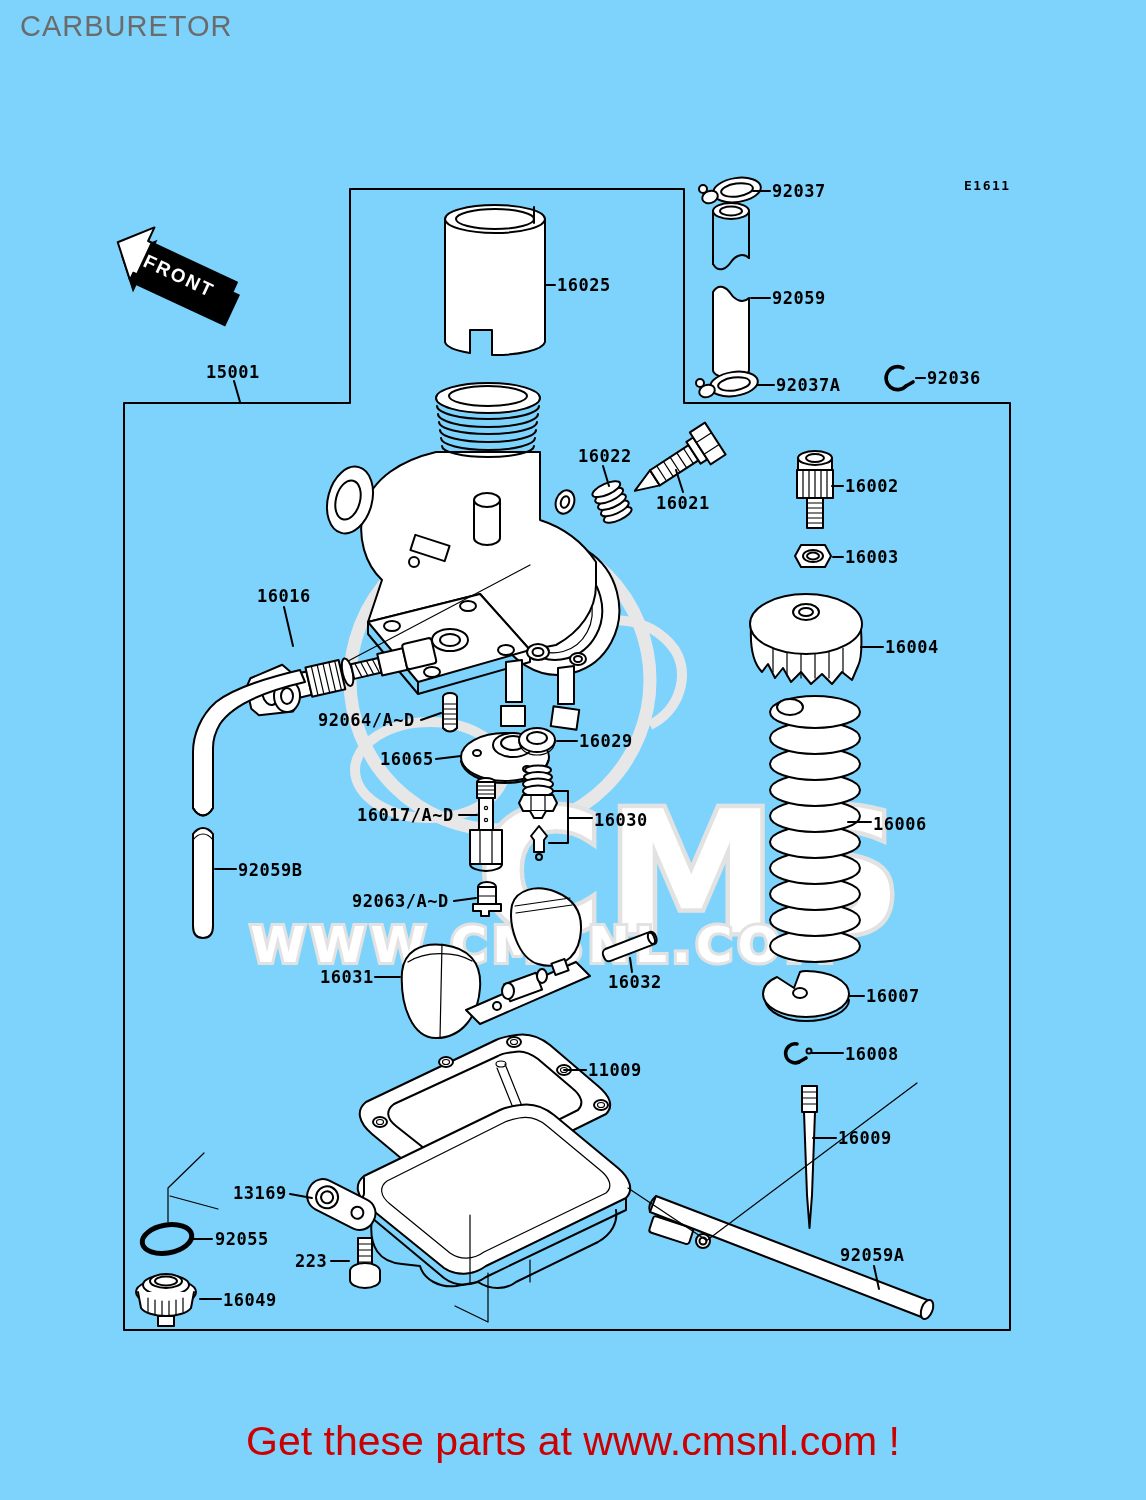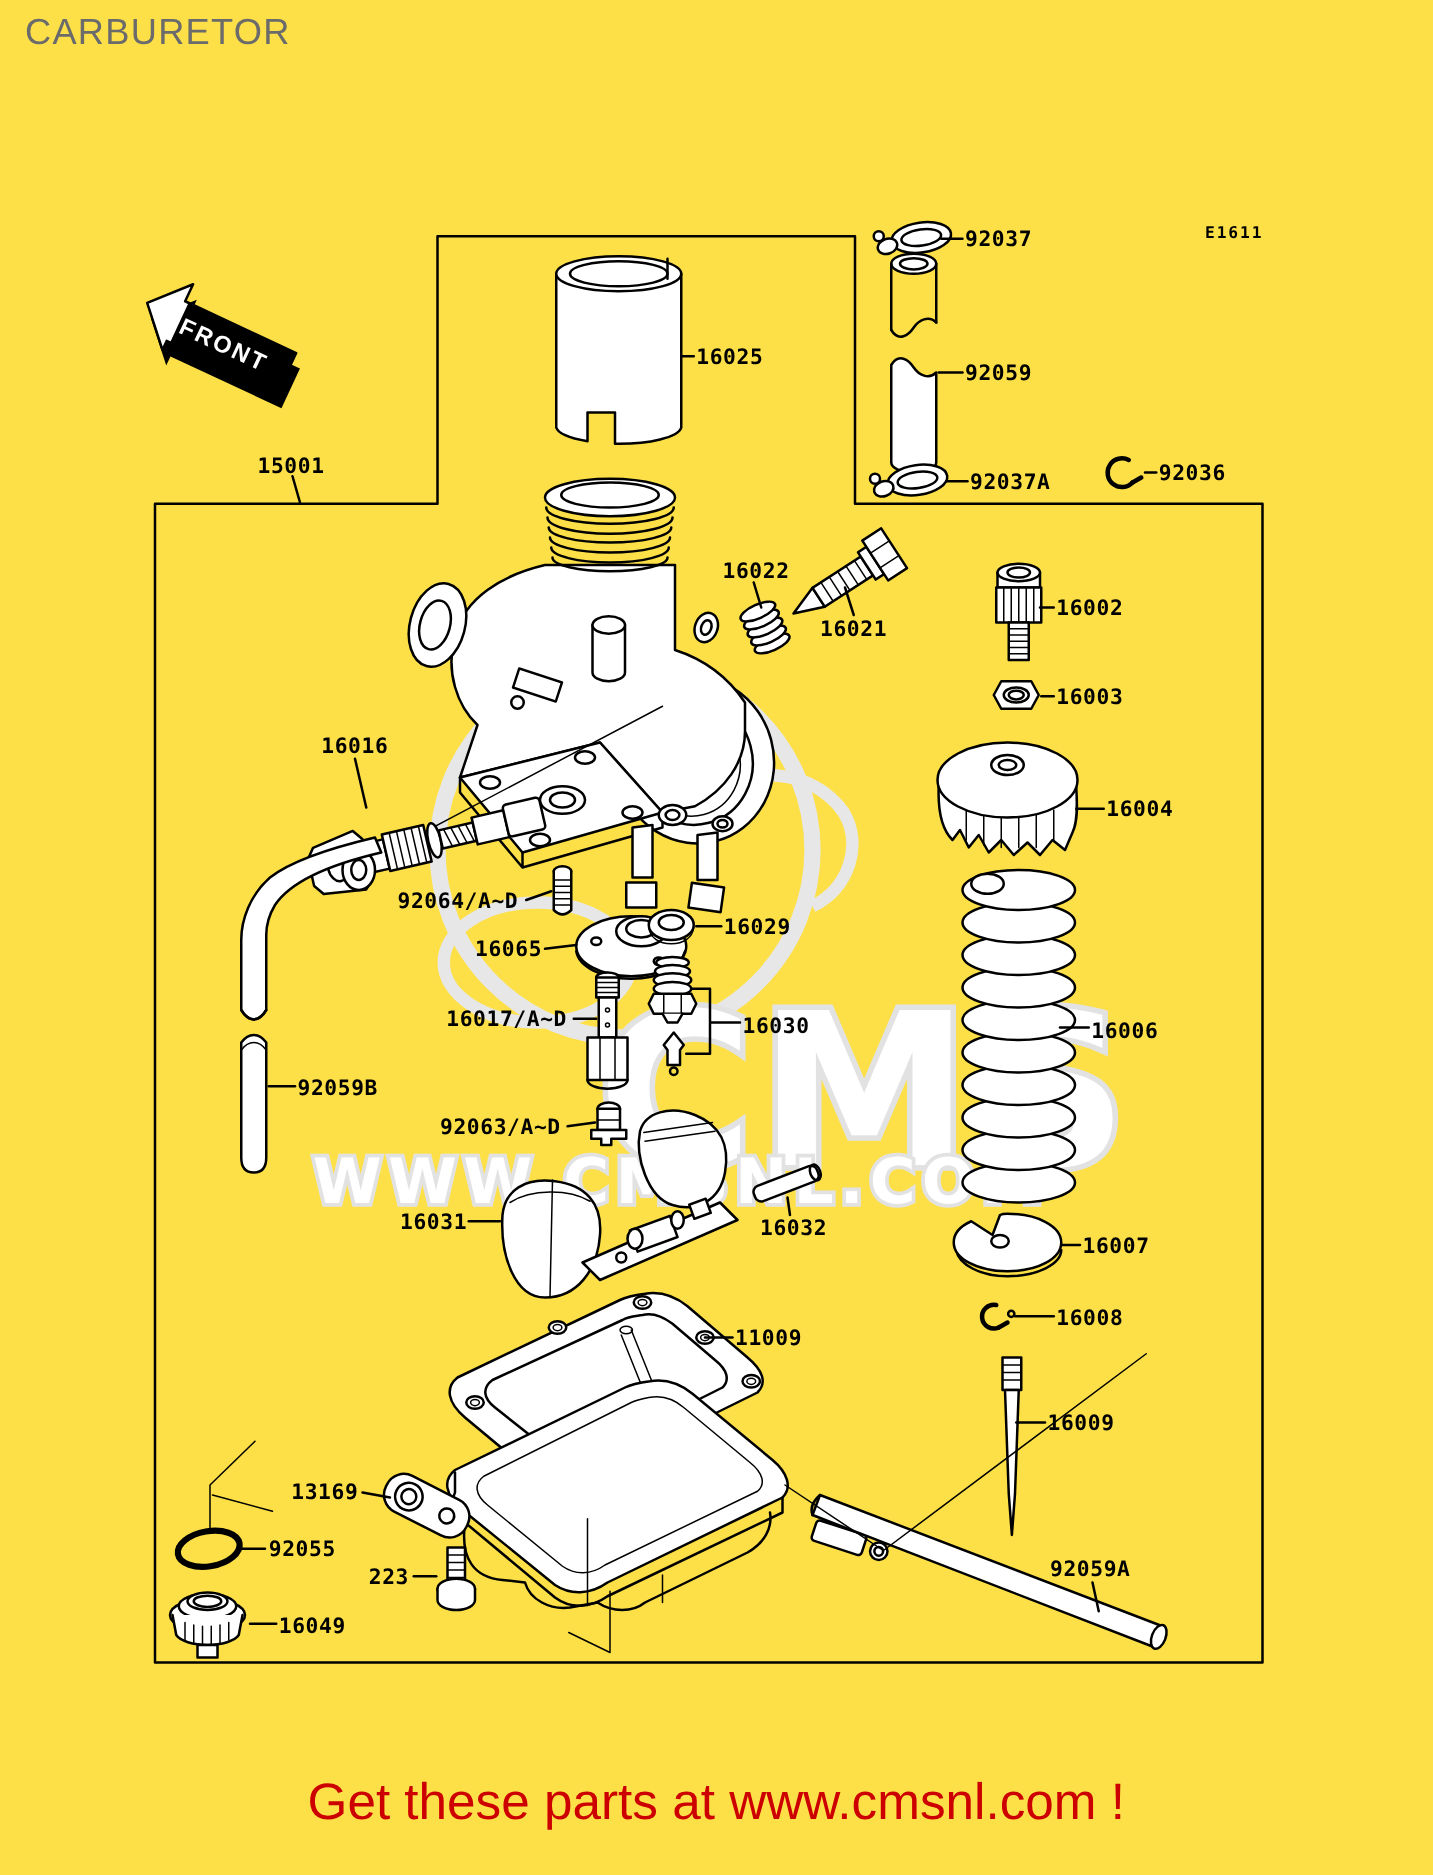--- a/index.html
+++ b/index.html
@@ -1,18 +1,18 @@
 <!DOCTYPE html>
 <html><head>
 <meta charset="utf-8">
 <style>
   html,body { margin:0; padding:0; }
   .page {
     position:relative; width:1146px; height:1500px;
-    background:#fde047; overflow:hidden;
+    background:#7dd3fc; overflow:hidden;
     font-family:"Liberation Sans", sans-serif;
   }
   .title {
     position:absolute; left:20px; top:10px;
     font-size:29px; letter-spacing:1px; color:#6b6b6b;
   }
   .diagram-wrap { position:absolute; left:0; top:0; width:1146px; height:1390px; }
   svg { display:block; }
 
   

